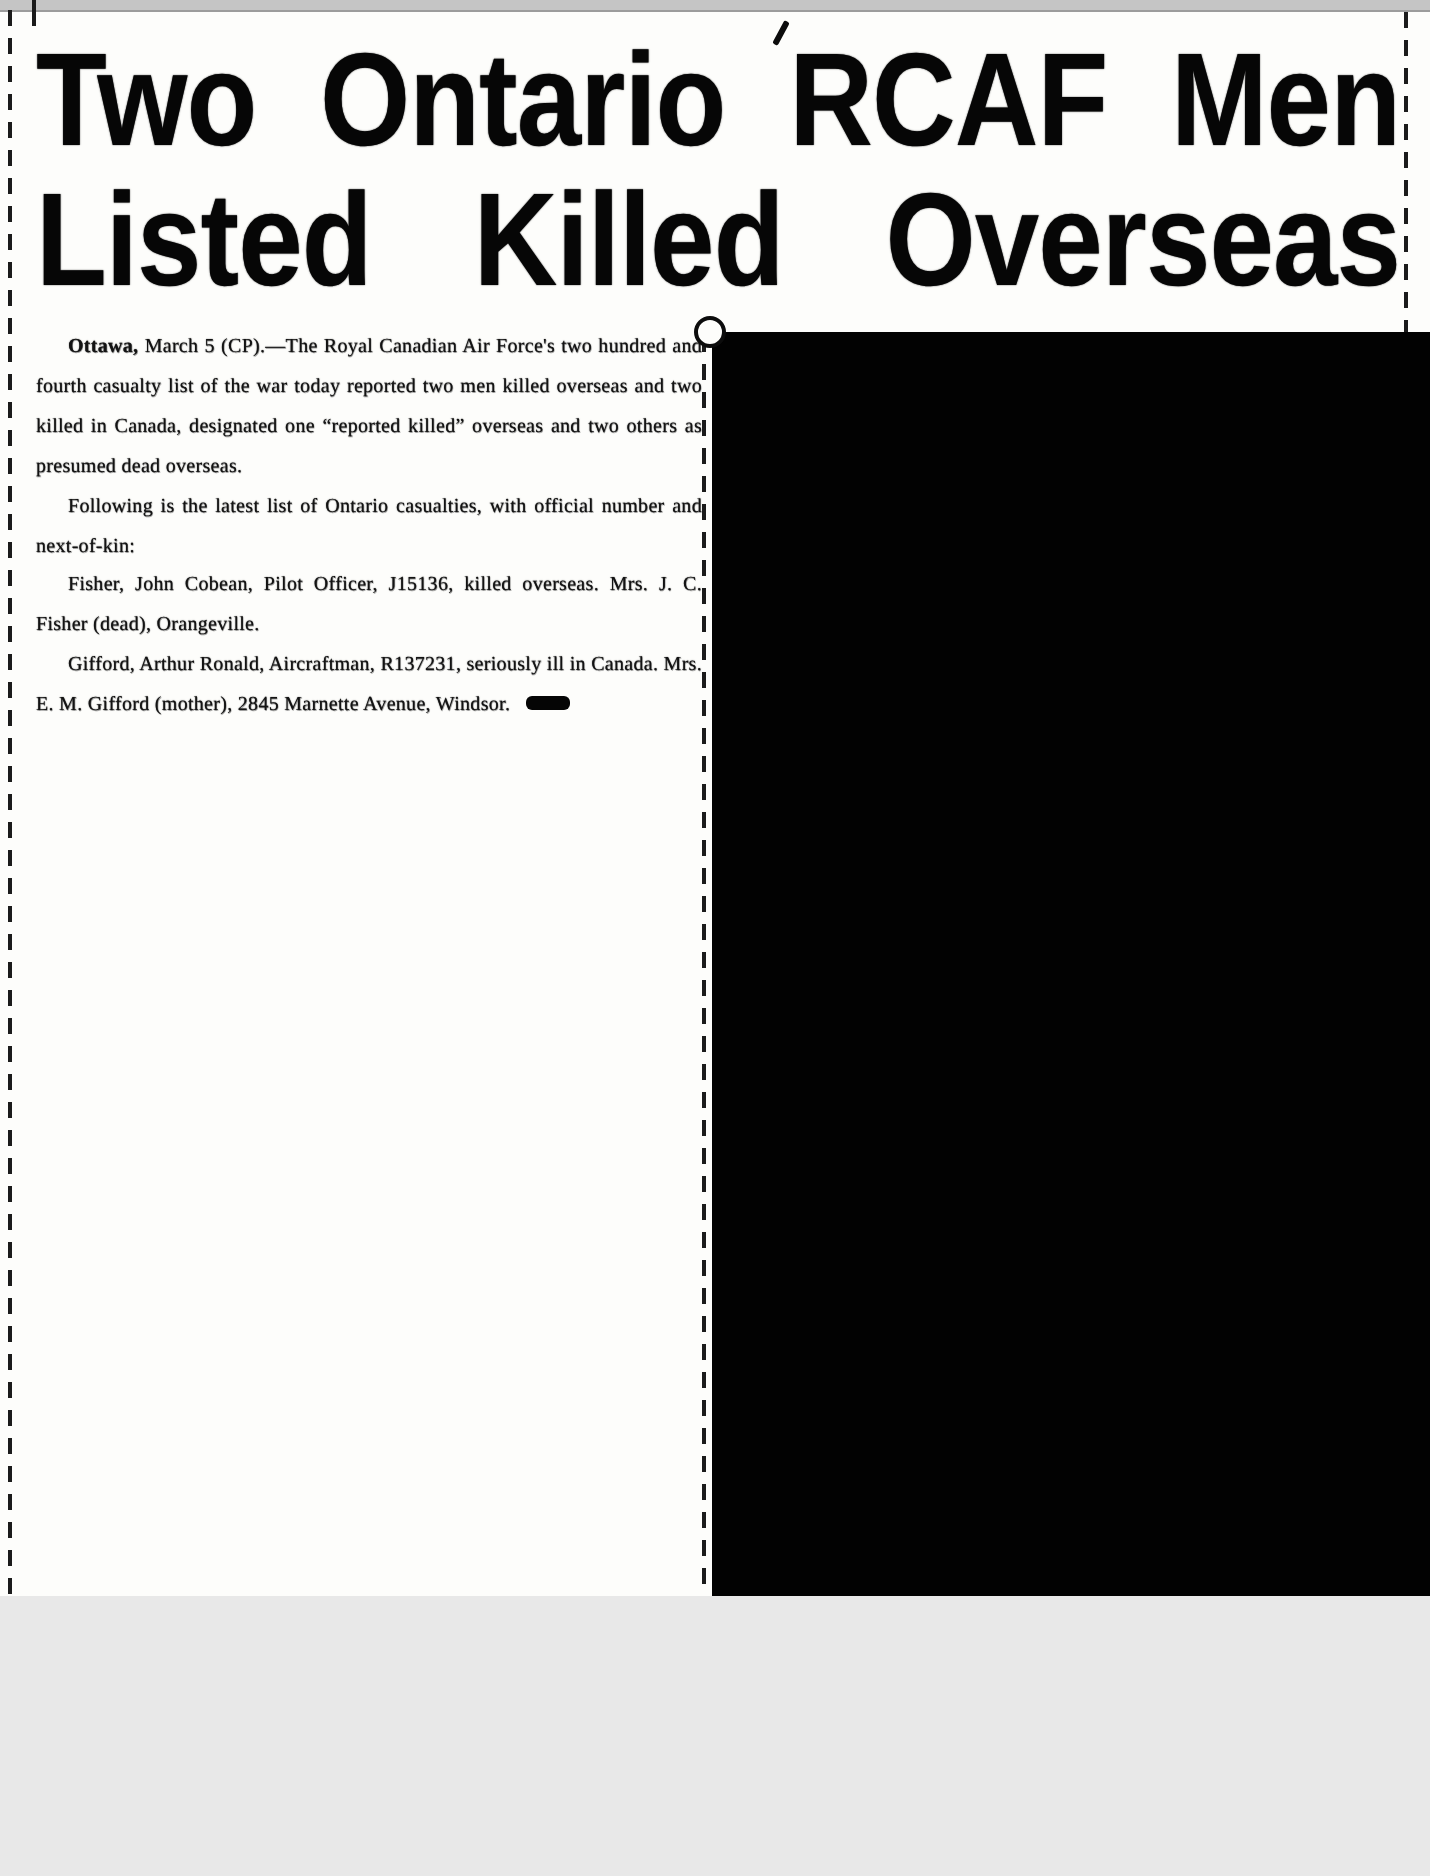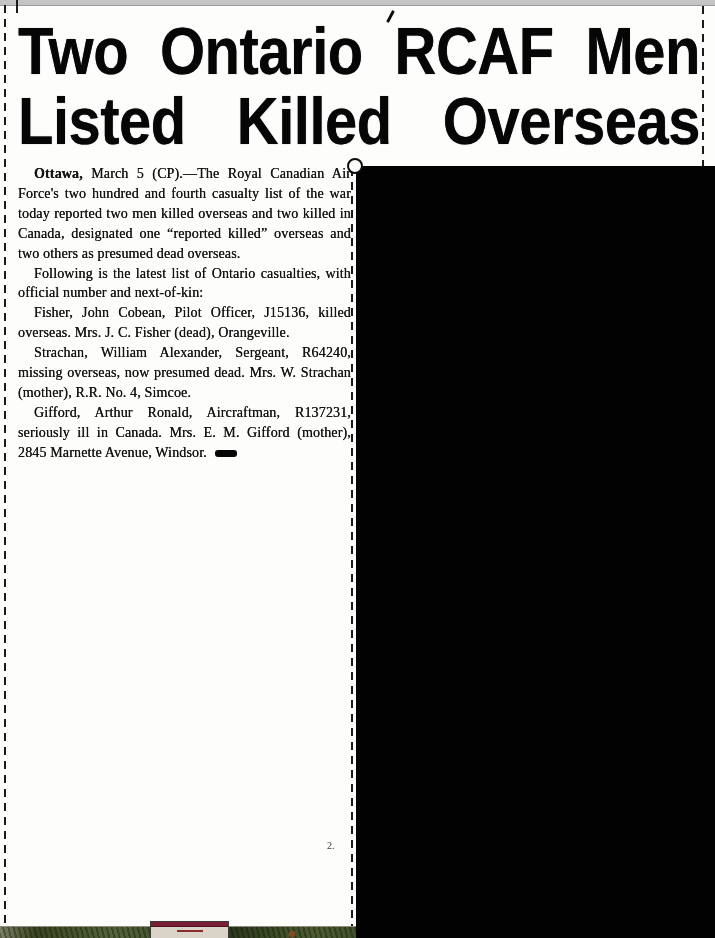--- a/index.html
+++ b/index.html
@@ -1,17 +1,17 @@
 <!DOCTYPE html>
 <html><head>
 <meta charset="utf-8">
 <style>
   html,body{margin:0;padding:0;background:#e8e8e8;}
   #stage{
-    position:relative;width:715px;height:938px;overflow:hidden;
+    position:relative;width:715px;height:798px;overflow:hidden;
     background:#fdfdfb;
     font-family:"Liberation Serif", serif;
   }
   
   .top-strip{position:absolute;left:0;top:0;width:715px;height:5px;background:#c5c5c5;border-bottom:1px solid #9c9c9c;}
   
   .vrule{position:absolute;width:2px;background:repeating-linear-gradient(to bottom,#1b1b1b 0 8px,rgba(0,0,0,0) 8px 14px);}
   .vrule-left{left:4px;top:5px;height:923px;}
   .vrule-topmark{left:16px;top:0;height:13px;background:#1b1b1b;}
   .vrule-right-top{left:702px;top:6px;height:160px;}
@@ -24,21 +24,21 @@
     text-align:justify;text-align-last:justify;
     transform:scaleY(1.14);transform-origin:top left;
     text-shadow:0 0 0.7px rgba(0,0,0,.85);
     white-space:nowrap;letter-spacing:-0.5px;
   }
   .headline-1{top:12px;}
   .headline-2{top:82px;}
   
   .article{
     position:absolute;left:18px;top:164px;width:333px;
-    font-size:14px;line-height:19.9px;color:#131313;
+    font-size:10px;line-height:19.9px;color:#131313;
     text-align:justify;letter-spacing:0.15px;
     text-shadow:0 0 0.6px rgba(0,0,0,.75), 0.3px 0.3px 0 rgba(0,0,0,.3);
   }
   .article p{margin:0;text-indent:16px;}
   .article .lead{font-weight:700;}
   .end-blob{display:inline-block;width:22px;height:7px;background:#050505;border-radius:3px;margin-left:8px;vertical-align:baseline;}
   .stray-mark{position:absolute;left:327px;top:840px;font-size:10px;color:#3c3c3c;text-shadow:none;font-family:"Liberation Serif",serif;}
   
   .grass{
     position:absolute;left:0;top:926px;width:715px;height:12px;
@@ -76,21 +76,20 @@
 
   <div class="headline-line headline-1">Two Ontario RCAF Men</div>
   <div class="headline-line headline-2">Listed Killed Overseas</div>
 
   <div class="tick"></div>
 
   <div class="article">
     <p><span class="lead">Ottawa,</span><span> March 5 (CP).—The Royal Canadian Air Force's two hundred and fourth casualty list of the war today reported two men killed overseas and two killed in Canada, designated one “reported killed” overseas and two others as presumed dead overseas.</span></p>
     <p>Following is the latest list of Ontario casualties, with official number and next-of-kin:</p>
     <p>Fisher, John Cobean, Pilot Officer, J15136, killed overseas. Mrs. J. C. Fisher (dead), Orangeville.</p>
-    <p>Strachan, William Alexander, Sergeant, R64240, missing overseas, now presumed dead. Mrs. W. Strachan (mother), R.R. No. 4, Simcoe.</p>
     <p><span>Gifford, Arthur Ronald, Aircraftman, R137231, seriously ill in Canada. Mrs. E. M. Gifford (mother), 2845 Marnette Avenue, Windsor.</span><span class="end-blob"></span></p>
   </div>
 
   <div class="stray-mark">2.</div>
 
   <div class="grass"></div>
 
   <div class="redaction"></div>
 
   <div class="corner-ring"></div>

